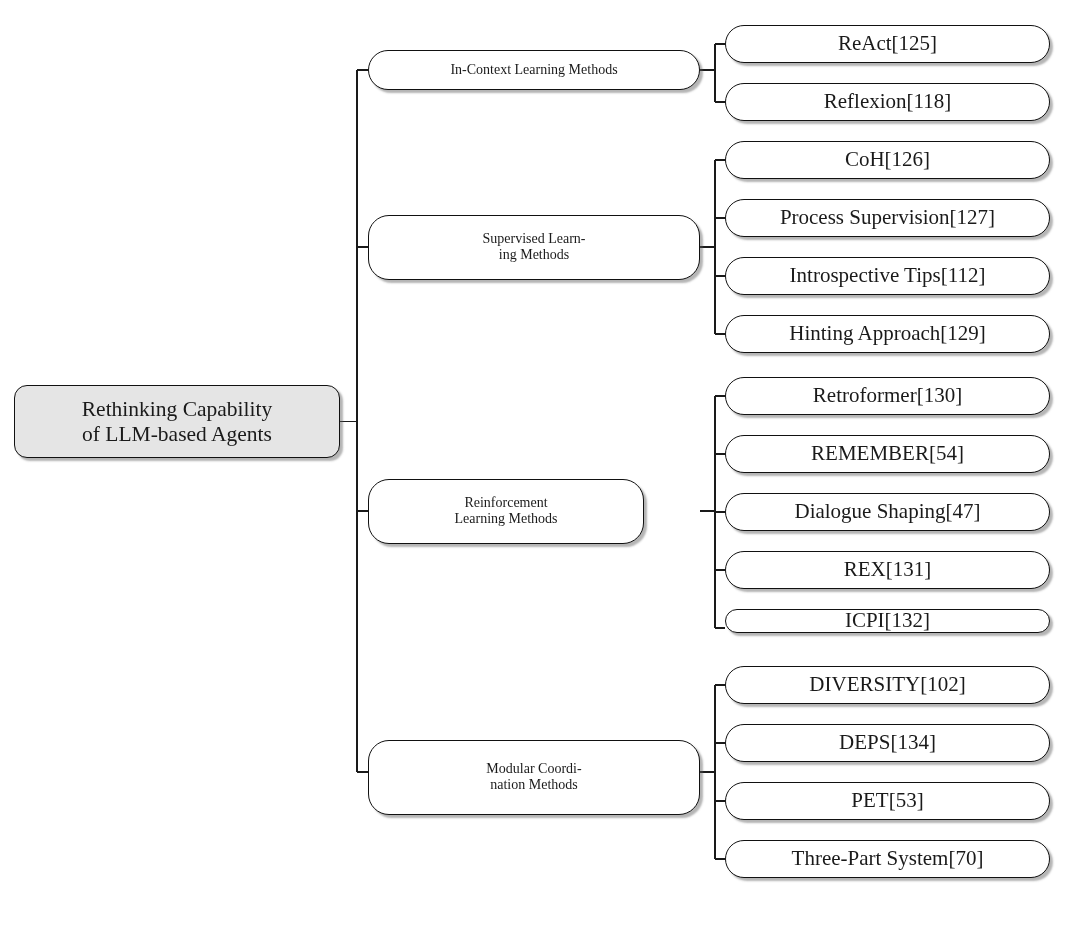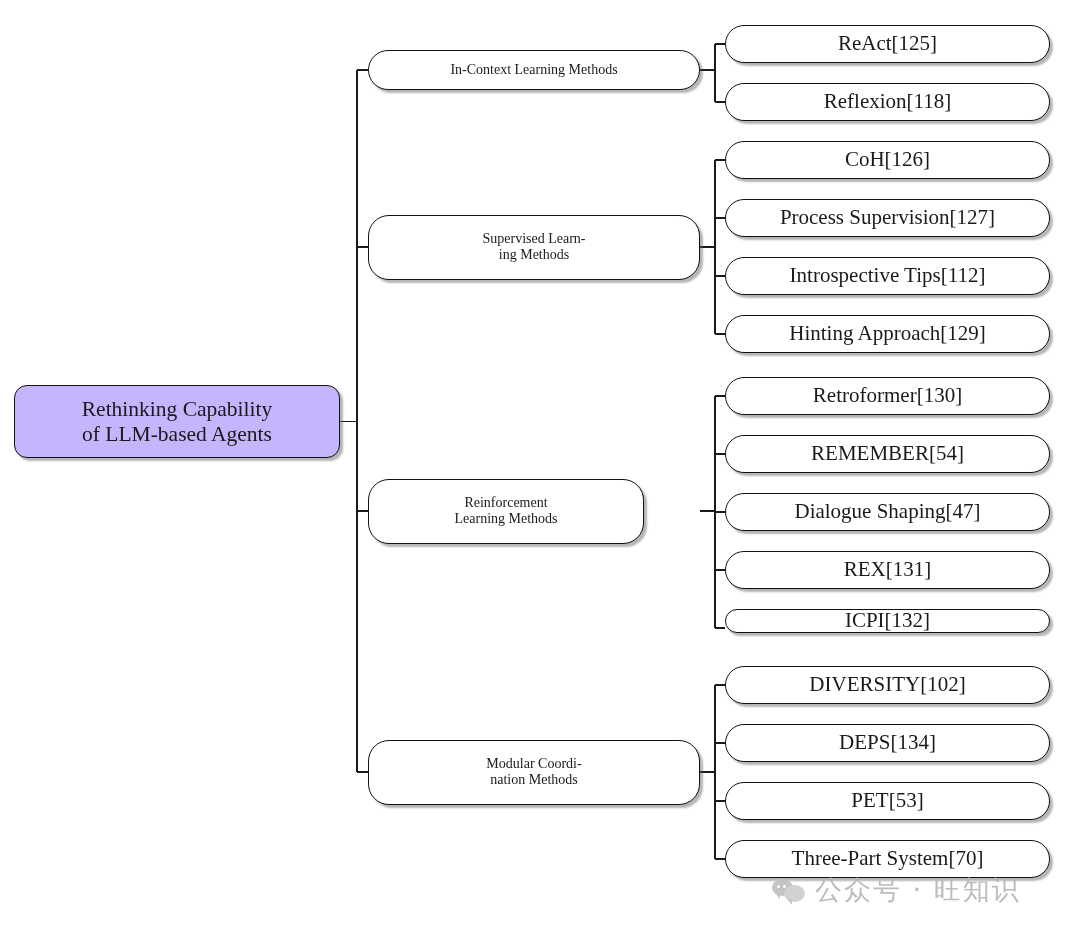--- a/index.html
+++ b/index.html
@@ -115,21 +115,21 @@
     border-radius: 50%;
     background: #ffffff;
     top: 8px;
   }
 </style>
 </head>
 <body>
 
 <div id="figure">
 
-  <div class="node root" id="root-node" style="left: 14px; top: 385px; width: 326px; height: 73px; background: #c4b5fd;">
+  <div class="node root" id="root-node" style="left: 14px; top: 385px; width: 326px; height: 73px; background: #e5e5e5;">
     <span class="label">Rethinking Capability
 of LLM-based Agents</span>
   </div>
 
   <div id="edges">
       <div class="edge h" style="left: 340px; top: 420.65px; width: 17px;"></div>
       <div class="edge v" style="left: 356.15px; top: 70px; height: 702px;"></div>
       <div class="edge h" style="left: 357px; top: 69.15px; width: 11px;"></div>
       <div class="edge h" style="left: 700px; top: 69.15px; width: 15px;"></div>
       <div class="edge v" style="left: 714.15px; top: 44px; height: 58px;"></div>
@@ -197,42 +197,33 @@
       </div>
       <div class="node leaf" style="left: 725px; top: 493px; width: 325px; height: 38px;">
         <span class="label">Dialogue Shaping[47]</span>
       </div>
       <div class="node leaf" style="left: 725px; top: 551px; width: 325px; height: 38px;">
         <span class="label">REX[131]</span>
       </div>
       <div class="node leaf" style="left: 725px; top: 609px; width: 325px; height: 24px;">
         <span class="label">ICPI[132]</span>
       </div>
-      <div class="node level2" style="left: 368px; top: 739.5px; width: 332px; height: 65px;">
+      <div class="node level2" style="left: 368px; top: 739.5px; width: 332px; height: 75px;">
         <span class="label">Modular Coordi-
 nation Methods</span>
       </div>
       <div class="node leaf" style="left: 725px; top: 666px; width: 325px; height: 38px;">
         <span class="label">DIVERSITY[102]</span>
       </div>
       <div class="node leaf" style="left: 725px; top: 724px; width: 325px; height: 38px;">
         <span class="label">DEPS[134]</span>
       </div>
       <div class="node leaf" style="left: 725px; top: 782px; width: 325px; height: 38px;">
         <span class="label">PET[53]</span>
       </div>
       <div class="node leaf" style="left: 725px; top: 840px; width: 325px; height: 38px;">
         <span class="label">Three-Part System[70]</span>
       </div>
     </div>
 
 
-  <div id="watermark">
-    <span class="wm-icon">
-      <span class="b1"></span>
-      <span class="b2"></span>
-      <span class="dot" style="left:5px;"></span>
-      <span class="dot" style="left:11px;"></span>
-    </span>
-    <span class="wm-text">公众号 · 旺知识</span>
-  </div>
 
 </div>
 
 </body></html>

